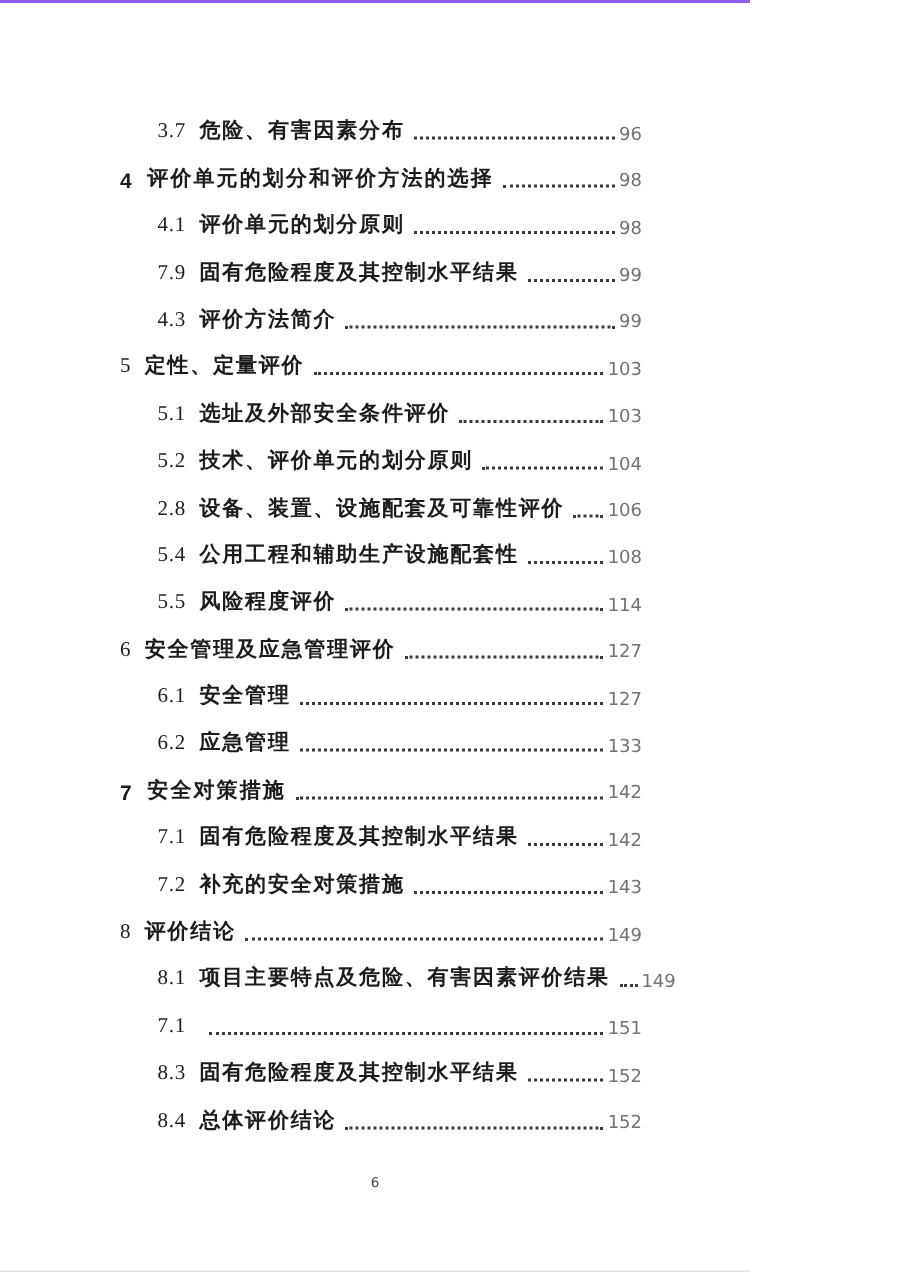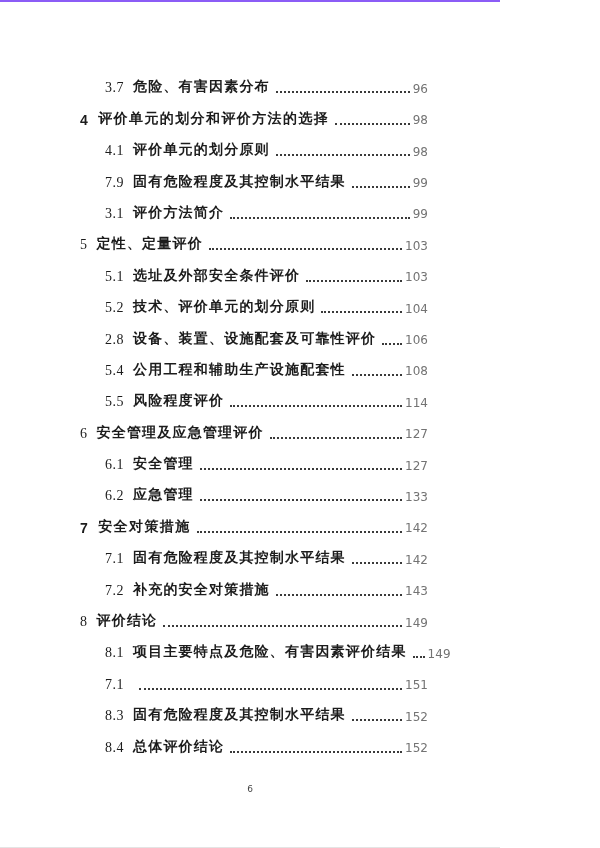--- a/index.html
+++ b/index.html
@@ -99,21 +99,21 @@
     <span class="leader"></span>
     <span class="pg">98</span>
   </div>
       <div class="toc-row lvl2">
     <span class="num">7.9</span>
     <span class="ttl">固有危险程度及其控制水平结果</span>
     <span class="leader"></span>
     <span class="pg">99</span>
   </div>
       <div class="toc-row lvl2">
-    <span class="num">3.1</span>
+    <span class="num">4.3</span>
     <span class="ttl">评价方法简介</span>
     <span class="leader"></span>
     <span class="pg">99</span>
   </div>
       <div class="toc-row">
     <span class="num">5</span>
     <span class="ttl">定性、定量评价</span>
     <span class="leader"></span>
     <span class="pg">103</span>
   </div>

